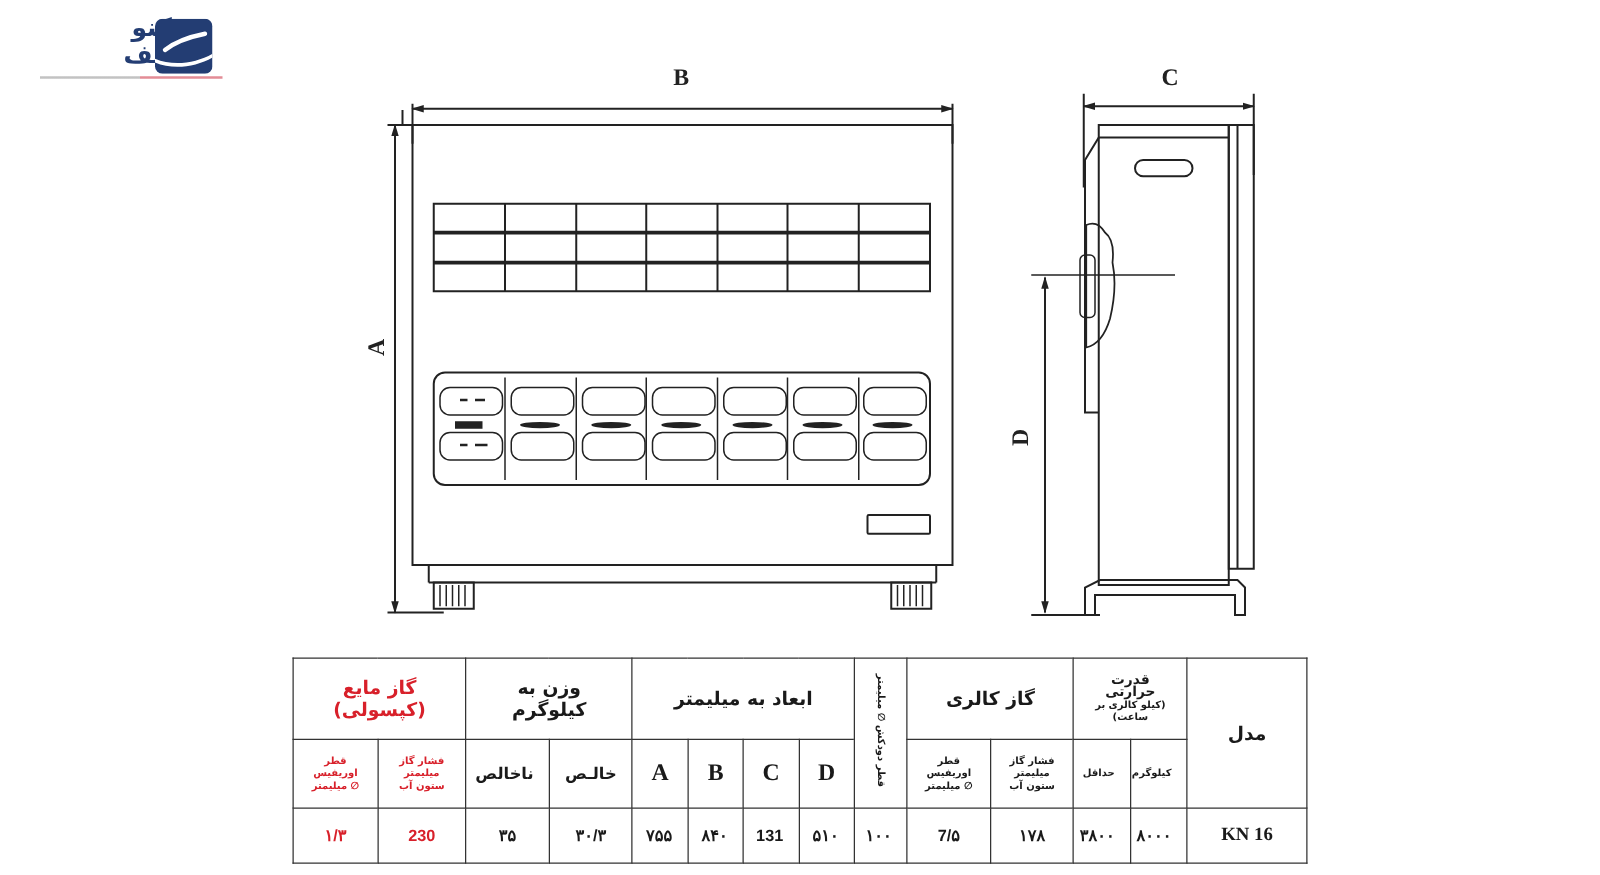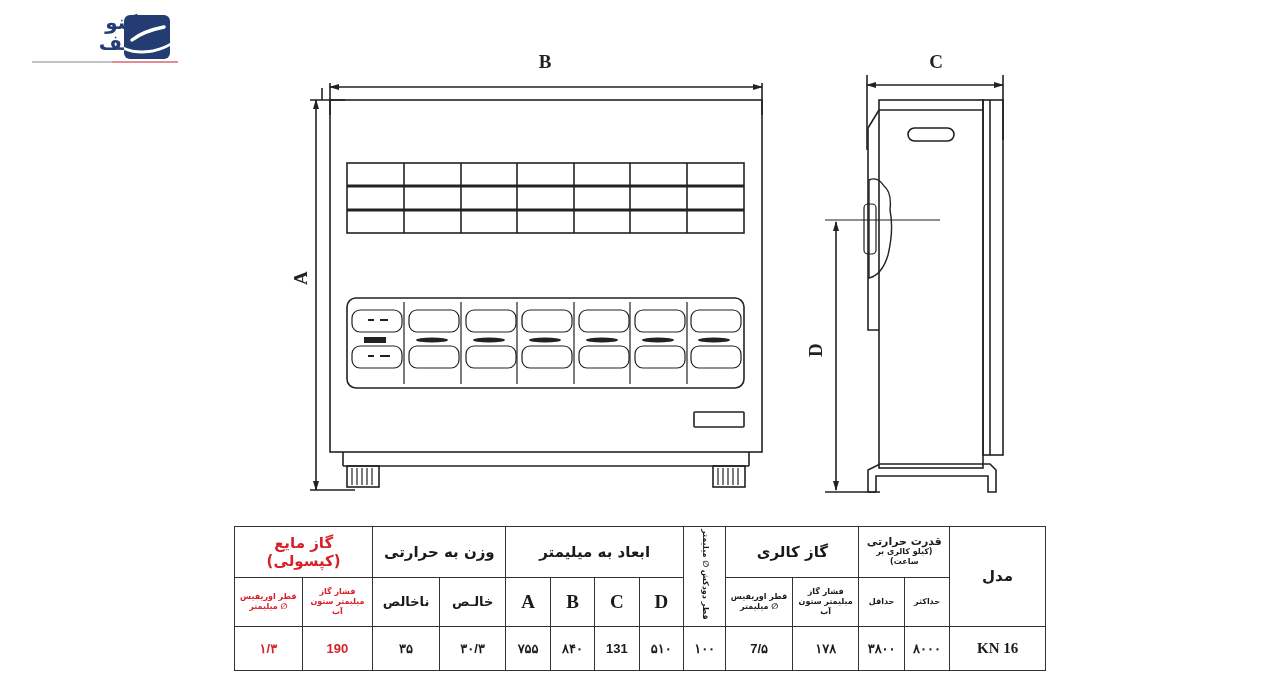--- a/index.html
+++ b/index.html
@@ -3,21 +3,21 @@
 <meta charset="utf-8">
 <style>
   html, body { margin:0; padding:0; background:#ffffff; }
   body { width:1280px; height:700px; position:relative; overflow:hidden; font-family:"DejaVu Sans", sans-serif; color:#1a1a1a; }
   .logo { position:absolute; left:30px; top:12px; width:150px; height:60px; }
   .logo-text { position:absolute; left:20px; top:0; width:95px; text-align:right; direction:rtl; color:#233d73; font-weight:bold; font-size:20px; line-height:21px; font-family:"DejaVu Sans", sans-serif; }
   .logo-icon { position:absolute; left:94px; top:3px; width:46px; height:44px; }
   .logo-line { position:absolute; left:2px; top:49px; width:146px; height:2px; background:linear-gradient(90deg,#9a9a9a 0%,#9a9a9a 55%,#d04050 55%,#d04050 100%); opacity:0.6; }
   .drawing { position:absolute; left:0; top:0; width:1280px; height:520px; }
   .spec-table { position:absolute; left:234px; top:526px; width:812px; height:130px; border-collapse:collapse; direction:rtl; table-layout:fixed; }
-  .spec-table td { border:1.5px solid #333; text-align:center; vertical-align:middle; padding:2px; font-weight:bold; }
+  .spec-table td { border:1.5px solid #333; text-align:center; vertical-align:middle; padding:12px; font-weight:bold; }
   .hdr { font-size:15px; }
   .sub { font-size:8px; line-height:10px; }
   .val { font-size:13px; font-family:Liberation Sans, sans-serif; }
   .latin { font-family:"Liberation Serif", serif; font-size:19px; }
   .model { font-family:"Liberation Serif", serif; font-size:15px; }
   .red { color:#d8202a; }
   .vert { writing-mode:vertical-rl; font-size:8px; line-height:10px; }
 </style>
 </head>
 <body>
@@ -174,25 +174,25 @@
   <tbody>
       <tr style="height:44px">
     <td rowspan="2" class="hdr">مدل</td>
     <td colspan="2" class="sub">
       <div style="font-size:11px">قدرت حرارتی</div>
       <div>(کیلو کالری بر ساعت)</div>
     </td>
     <td colspan="2" class="hdr">گاز کالری</td>
     <td rowspan="2"><span class="vert">قطر دودکش ∅ میلیمتر</span></td>
     <td colspan="4" class="hdr">ابعاد به میلیمتر</td>
-    <td colspan="2" class="hdr">وزن به حرارتی</td>
+    <td colspan="2" class="hdr">وزن به کیلوگرم</td>
     <td colspan="2" class="hdr red">گاز مایع (کپسولی)</td>
   </tr>
   <tr style="height:42px">
-    <td class="sub">حداکثر</td>
+    <td class="sub">کیلوگرم</td>
     <td class="sub">حداقل</td>
     <td class="sub">فشار گاز میلیمتر ستون آب</td>
     <td class="sub">قطر اوریفیس ∅ میلیمتر</td>
     <td class="latin">D</td>
     <td class="latin">C</td>
     <td class="latin">B</td>
     <td class="latin">A</td>
     <td class="hdr" style="font-size:13px">خالـص</td>
     <td class="hdr" style="font-size:13px">ناخالص</td>
     <td class="sub red">فشار گاز میلیمتر ستون آب</td>
@@ -204,17 +204,17 @@
     <td class="val">۳۸۰۰</td>
     <td class="val">۱۷۸</td>
     <td class="val">7/۵</td>
     <td class="val">۱۰۰</td>
     <td class="val">۵۱۰</td>
     <td class="val">131</td>
     <td class="val">۸۴۰</td>
     <td class="val">۷۵۵</td>
     <td class="val">۳۰/۳</td>
     <td class="val">۳۵</td>
-    <td class="val red">190</td>
+    <td class="val red">230</td>
     <td class="val red">۱/۳</td>
   </tr>
 </tbody>
   </table>
 
 </body></html>

